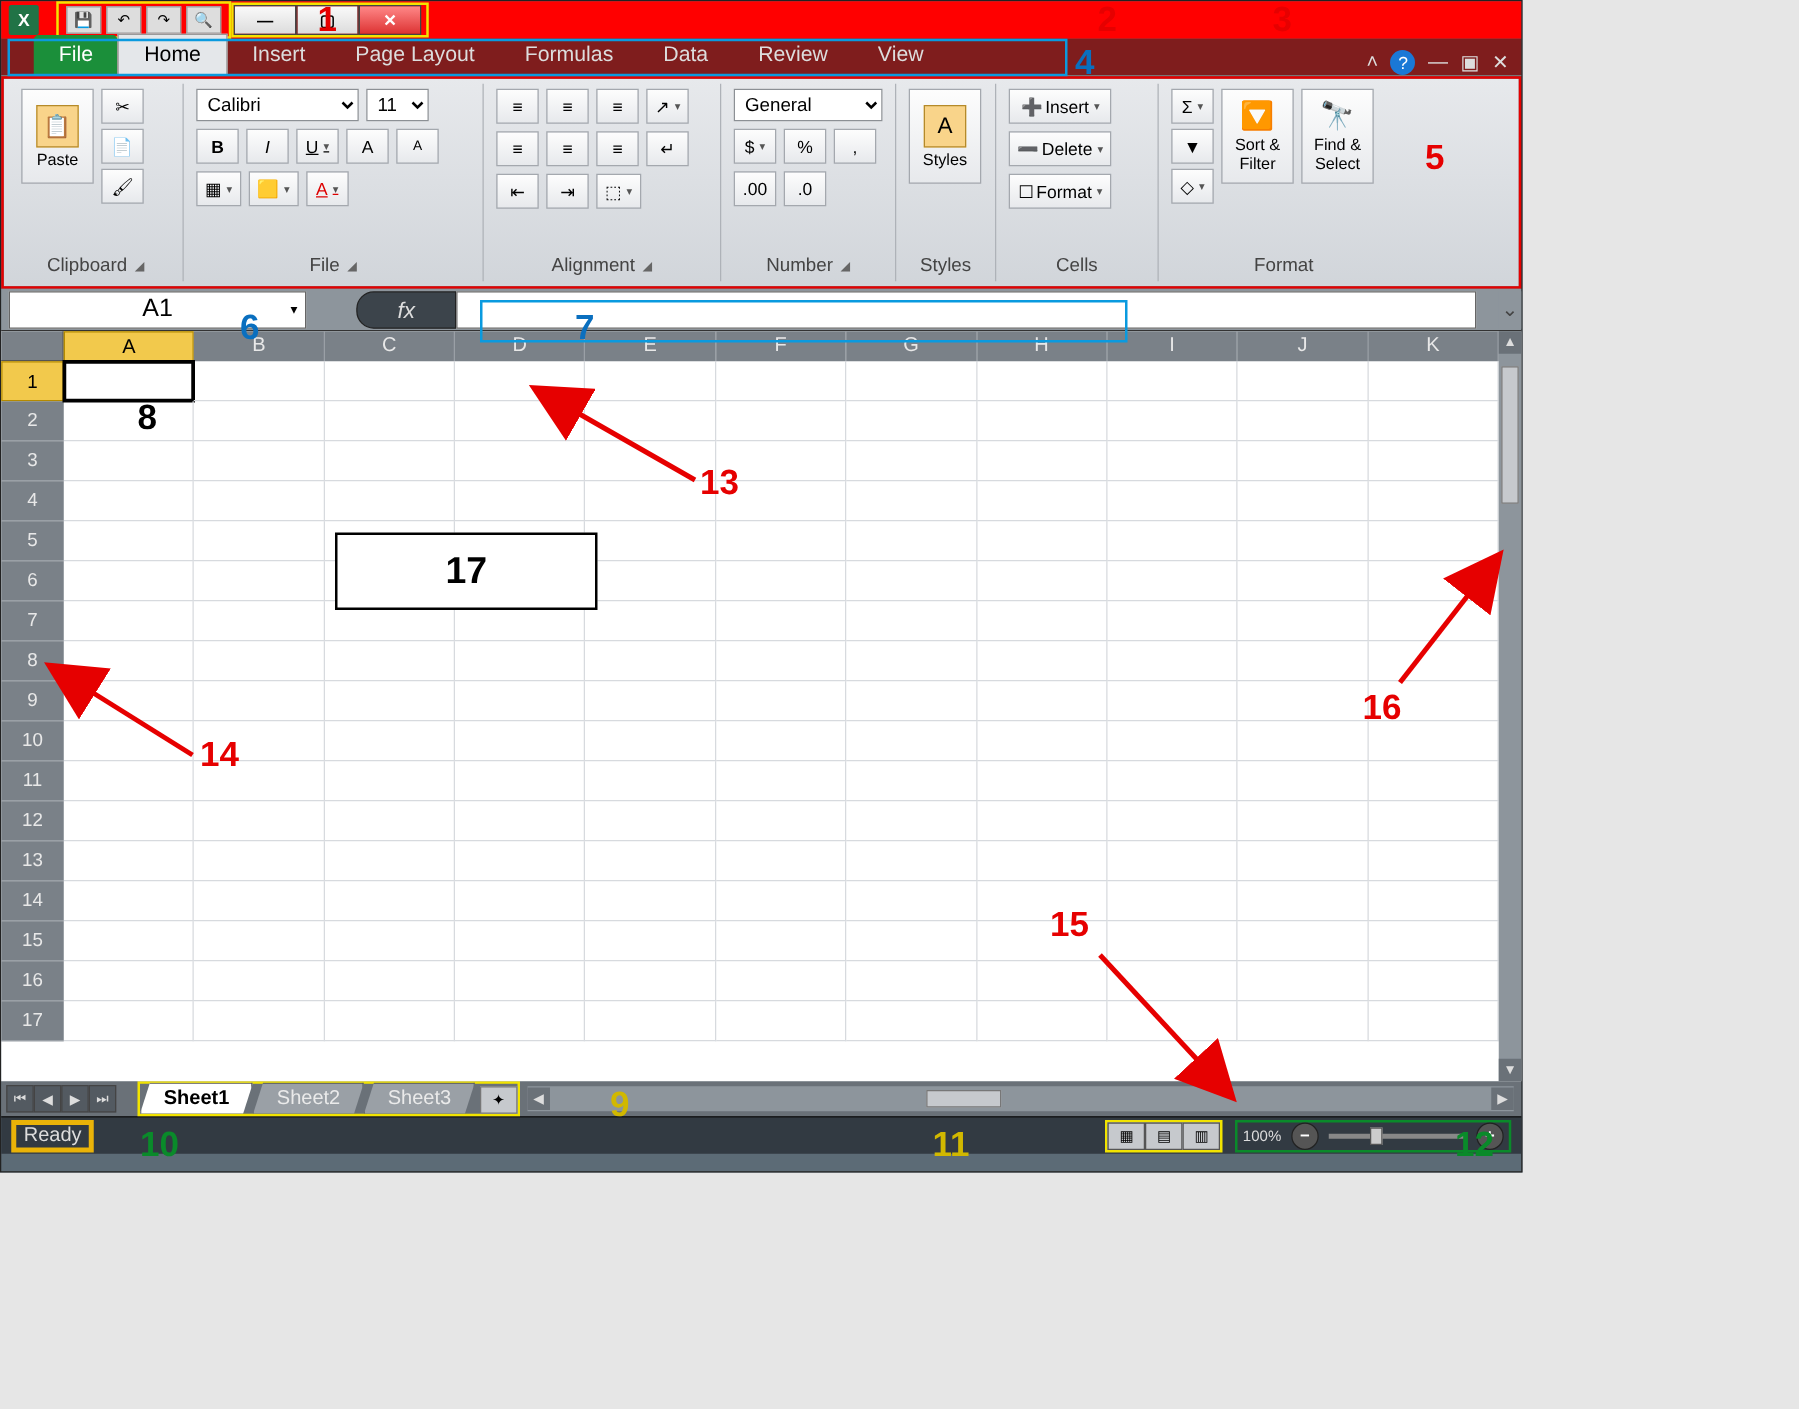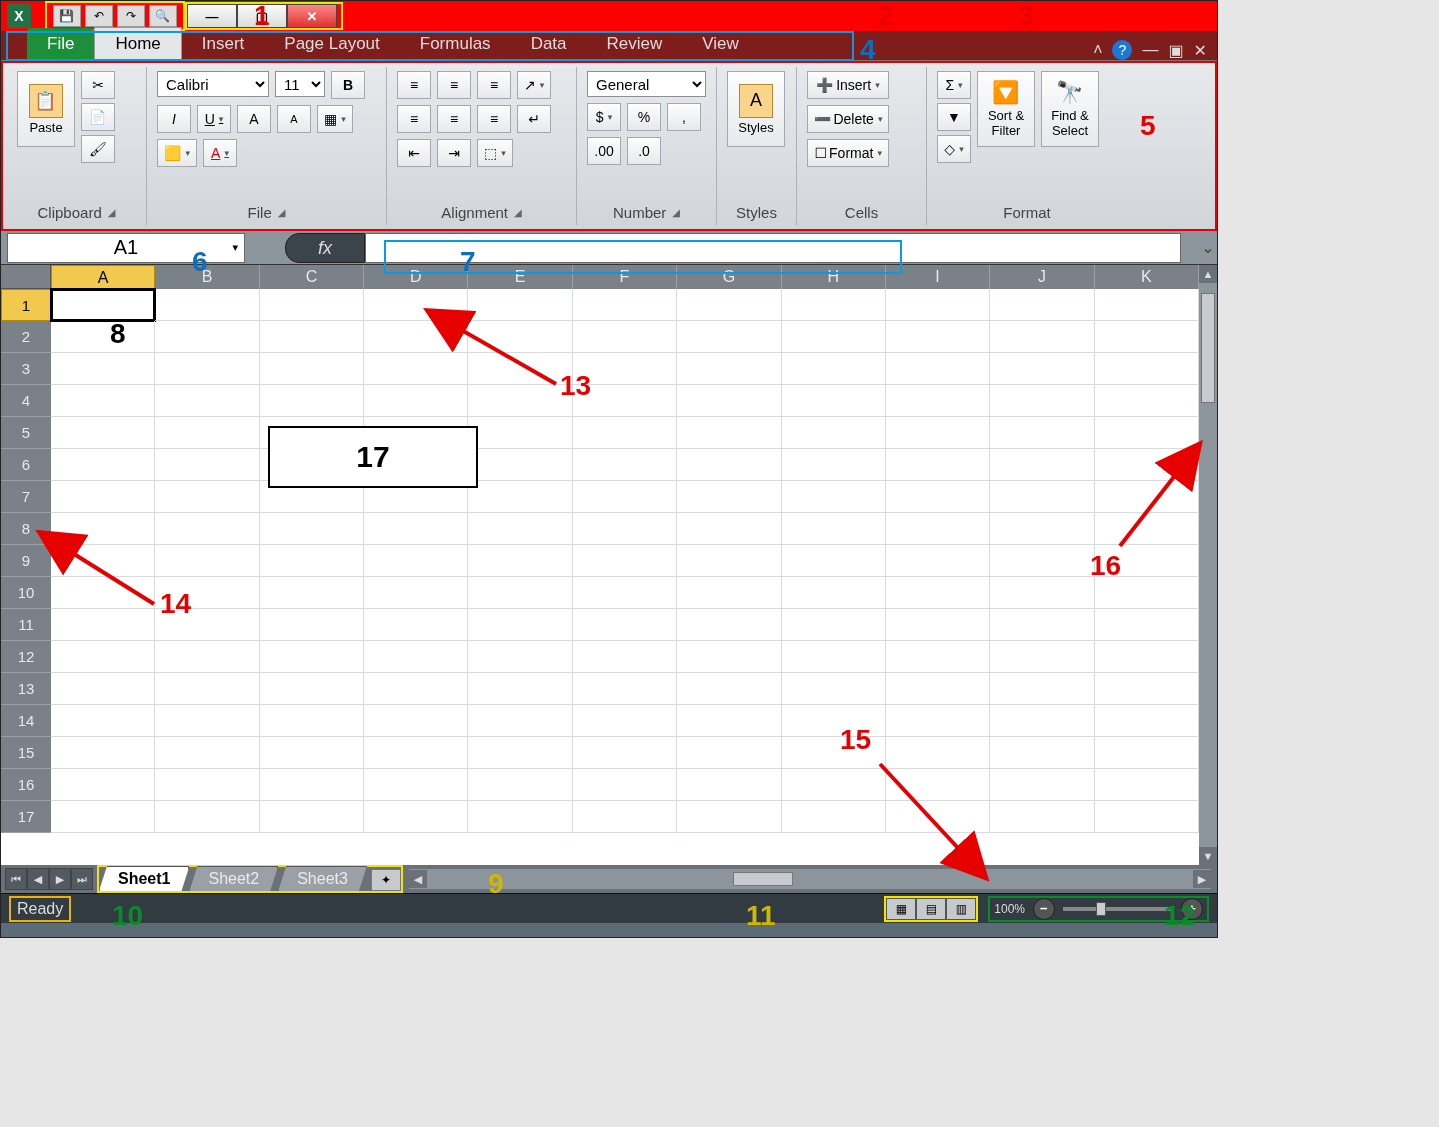--- a/index.html
+++ b/index.html
@@ -69,32 +69,32 @@
 .cell.active { outline: 3px solid #000; outline-offset: -2px; }
 .vscroll { position: absolute; right: 0; top: 0; bottom: 0; width: 18px; background: #8d959c; }
 .vscroll .thumb{position:absolute;top:28px;width:14px;left:2px;height:110px;background:#c6c9cd;border:1px solid #777;}
 .vscroll .arrow{position:absolute;width:18px;height:18px;background:#6a7178;color:#ddd;text-align:center;line-height:18px;font-size:11px;cursor:pointer;}
 .vscroll .arrow.up{top:0;} .vscroll .arrow.down{bottom:0;}
 
 
 .tabs-row { height: 28px; background: #6a7178; display: flex; align-items: center; }
 .tab-nav { display: flex; gap: 0; padding: 0 4px; }
 .tab-nav button { width: 22px; height: 22px; background: #535a61; color: #ddd; border: 1px solid #444; font-size: 11px; cursor: pointer; }
-.sheet-tabs { display: flex; align-items: flex-end; height: 28px; border:2px solid #f2e400;}
+.sheet-tabs { display: flex; align-items: flex-end; height: 28px; border:2px solid #f2e400;margin-left:13px;}
 .sheet-tab { padding: 3px 18px; background: #9aa0a6; color: #eaeaea; border: 1px solid #555; border-bottom: none; font-size: 16px; cursor: pointer; clip-path: polygon(8px 0,100% 0,calc(100% - 8px) 100%,0 100%);}
 .sheet-tab.active { background: #fff; color: #000; font-weight: bold; }
 .new-sheet { width: 30px; height: 22px; background: #c6c9cd; border: 1px solid #777; margin-left: 4px; font-size: 12px; cursor: pointer; }
 .hscroll { flex: 1; height: 20px; background: #8d959c; margin: 0 6px; position: relative; display:flex; align-items:center;}
 .hscroll .arrow{width:18px;height:18px;background:#6a7178;color:#ddd;text-align:center;line-height:18px;font-size:11px;cursor:pointer;}
 .hscroll .track{flex:1;height:18px;position:relative;}
 .hscroll .thumb{position:absolute;left:40%;width:60px;height:14px;top:2px;background:#c6c9cd;border:1px solid #777;}
 
 
 .statusbar { height: 30px; background: #323a42; color: #ddd; display: flex; align-items: center; padding: 0 8px; gap: 10px; border-top: 1px solid #111; }
-.status-left{border:2px solid #eab308;padding:0 6px; height:26px; display:flex;align-items:center;}
+.status-left{border:4px solid #eab308;padding:0 6px; height:26px; display:flex;align-items:center;}
 .status-spacer{flex:1;}
 .view-buttons { display: flex; border:2px solid #f2e400;}
 .view-buttons button { width: 30px; height: 22px; background: #c6c9cd; border: 1px solid #555; cursor: pointer; font-size:12px;}
 .zoom { display: flex; align-items: center; gap: 8px; border:2px solid #0a8a2a; padding:0 4px;}
 .zoom .pct{font-size:12px;}
 .zoom button { width: 22px; height: 22px; border-radius: 50%; background: #555; color: #fff; border: 1px solid #222; cursor: pointer; font-weight:bold;}
 .zoom .slider{width:110px;height:4px;background:#888;position:relative;}
 .zoom .slider .knob{position:absolute;left:30%;top:-5px;width:10px;height:14px;background:#ccc;border:1px solid #555;}
 
 
@@ -162,21 +162,21 @@
         </div>
       </div>
       <div class="glabel">
           <span>Clipboard</span>
           <span class="dlg">◢</span>
         </div>
     </div>
 
     <div class="rgroup" style="width:240px">
       <div class="ctrls">
-        <select class="combo" style="width:112px"><option>Calibri</option></select>
+        <select class="combo" style="width:130px"><option>Calibri</option></select>
         <select class="combo" style="width:50px"><option>11</option></select>
         <button class="rbtn" style="font-weight:bold">B</button>
         <button class="rbtn" style="font-style:italic">I</button>
         <button class="rbtn" style="text-decoration:underline">
             <span>U</span>
             <span class="caret">▾</span>
           </button>
         <button class="rbtn">A</button>
         <button class="rbtn" style="font-size:11px">A</button>
         <button class="rbtn">

